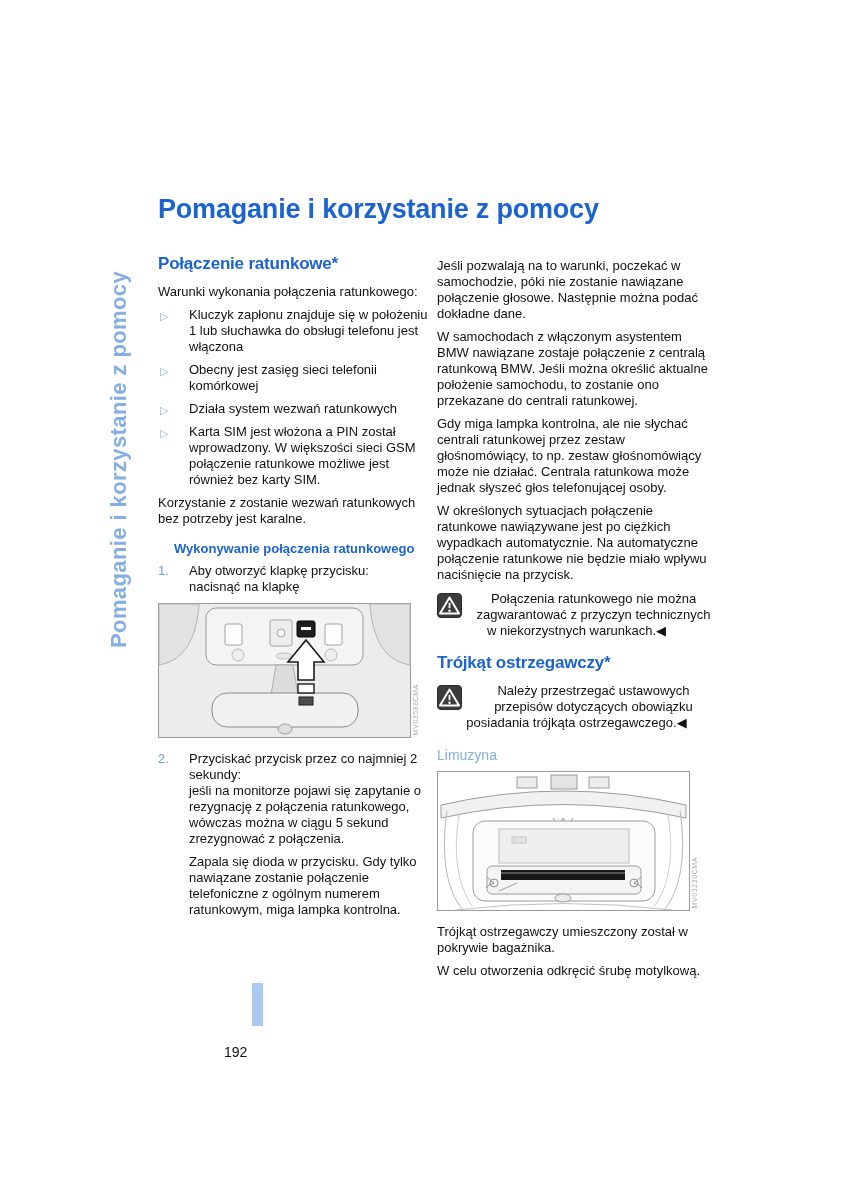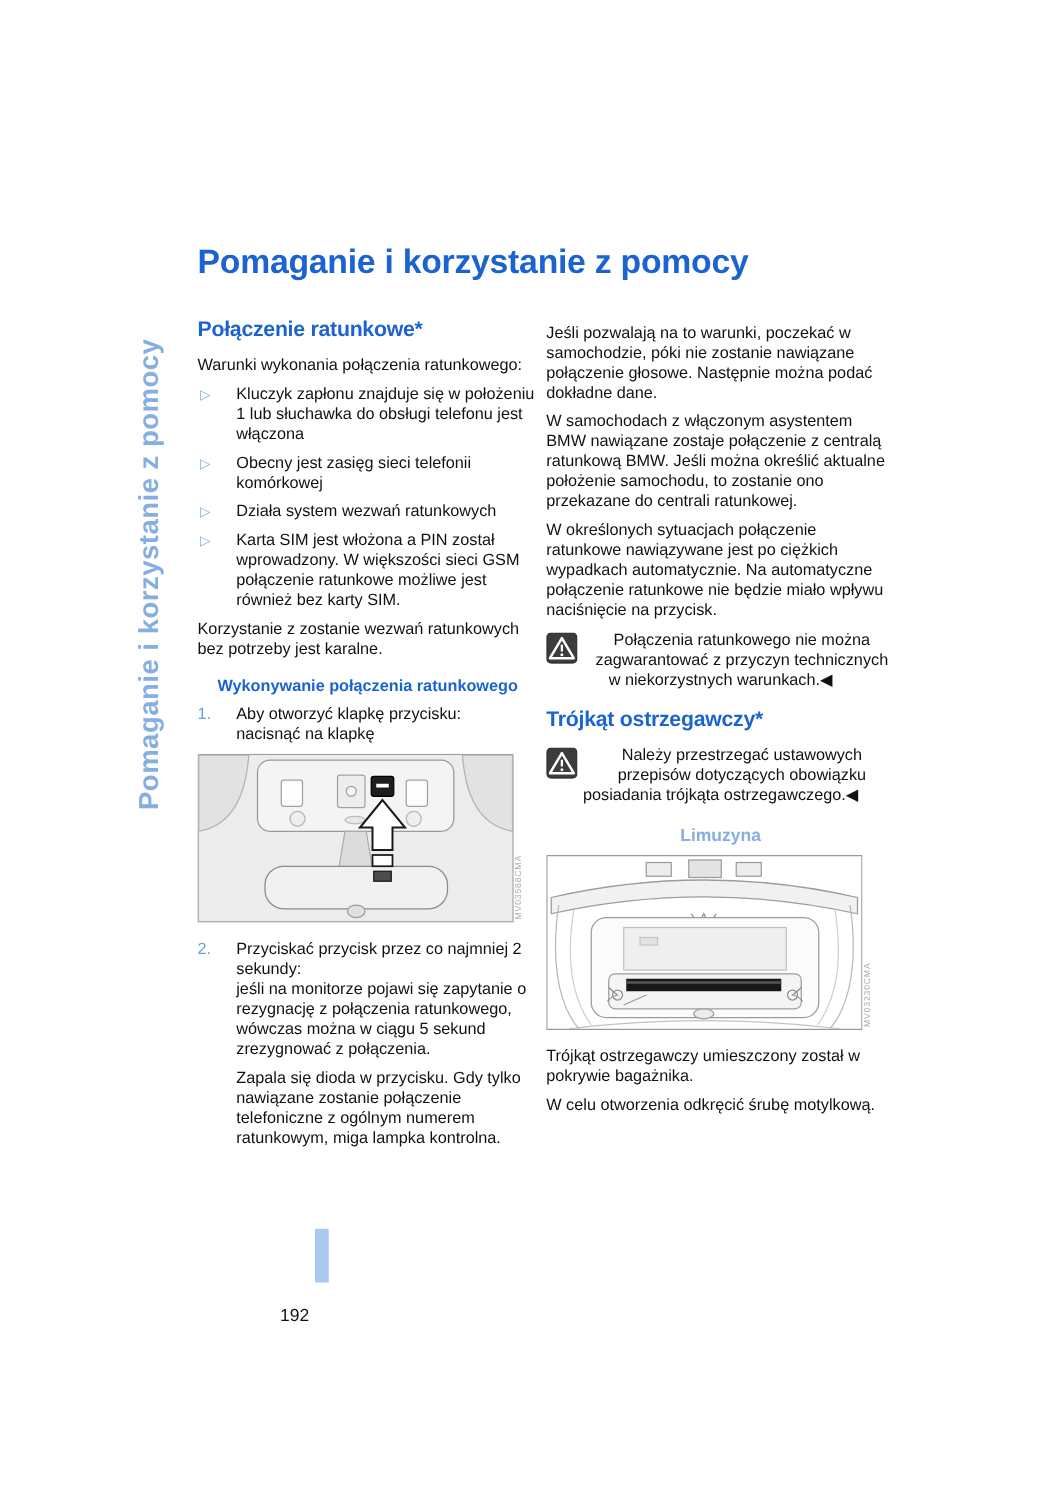--- a/index.html
+++ b/index.html
@@ -23,21 +23,21 @@
     position:absolute;left:158px;top:194px;
     font-size:27px;font-weight:bold;color:var(--heading-blue);
     letter-spacing:-.2px;
   }
   .col{position:absolute;font-size:13px;line-height:16px;}
   .col-left{left:158px;top:256px;width:274px;}
   .col-right{left:437px;top:258px;width:279px;}
   h2{margin:0 0 12px;font-size:17px;font-weight:bold;color:var(--heading-blue);letter-spacing:-.2px;}
   h2.spaced{margin-top:16px;}
   h3{margin:14px 16px 6px;font-size:13px;font-weight:bold;color:var(--heading-blue);}
-  h4{margin:16px 0 8px;font-size:14px;font-weight:bold;color:var(--light-blue);text-align:center;}
+  h4{margin:16px 0 8px;font-size:14px;font-weight:normal;color:var(--light-blue);}
   p{margin:0 0 7px;}
   ul.req{list-style:none;margin:2px 0 2px;padding:0;}
   ul.req li{position:relative;padding-left:31px;margin:0 0 7px;}
   ul.req .marker{position:absolute;left:2px;top:1px;font-size:11px;color:var(--light-blue);}
   .step{display:flex;margin:0 0 7px;}
   .step-num{flex:0 0 31px;color:var(--step-blue);}
   .step-body{flex:1;}
   .step-body .cont{margin:0;}
   .step-body p.second{margin:7px 0 0;}
   .figure{position:relative;margin:8px 0 13px;width:253px;}
@@ -127,20 +127,21 @@
       <div>Przyciskać przycisk przez co najmniej 2 sekundy:</div>
       <div class="cont">jeśli na monitorze pojawi się zapytanie o rezygnację z połączenia ratunkowego, wówczas można w ciągu 5 sekund zrezygnować z połączenia.</div>
       <p class="second">Zapala się dioda w przycisku. Gdy tylko nawiązane zostanie połączenie telefoniczne z ogólnym numerem ratunkowym, miga lampka kontrolna.</p>
     </div>
   </div>
 </div>
 
 <div class="col col-right">
   <p>Jeśli pozwalają na to warunki, poczekać w samochodzie, póki nie zostanie nawiązane połączenie głosowe. Następnie można podać dokładne dane.</p>
   <p>W samochodach z włączonym asystentem BMW nawiązane zostaje połączenie z centralą ratunkową BMW. Jeśli można określić aktualne położenie samochodu, to zostanie ono przekazane do centrali ratunkowej.</p>
+  <p>Gdy miga lampka kontrolna, ale nie słychać centrali ratunkowej przez zestaw głośnomówiący, to np. zestaw głośnomówiący może nie działać. Centrala ratunkowa może jednak słyszeć głos telefonującej osoby.</p>
   <p>W określonych sytuacjach połączenie ratunkowe nawiązywane jest po ciężkich wypadkach automatycznie. Na automatyczne połączenie ratunkowe nie będzie miało wpływu naciśnięcie na przycisk.</p>
 
   <div class="warning">
     <span class="warn-icon">
       <svg viewBox="0 0 25 25" width="25" height="25">
         <rect x="0.5" y="0.5" width="24" height="24" rx="3.5" fill="#3c3c3c" stroke="#2a2a2a"></rect>
         <path d="M12.5,4.5 L22,20.5 L3,20.5 Z" fill="none" stroke="#fff" stroke-width="2" stroke-linejoin="round"></path>
         <rect x="11.6" y="9.8" width="1.8" height="5.4" fill="#fff"></rect>
         <circle cx="12.5" cy="17.8" r="1.2" fill="#fff"></circle>
       </svg>

